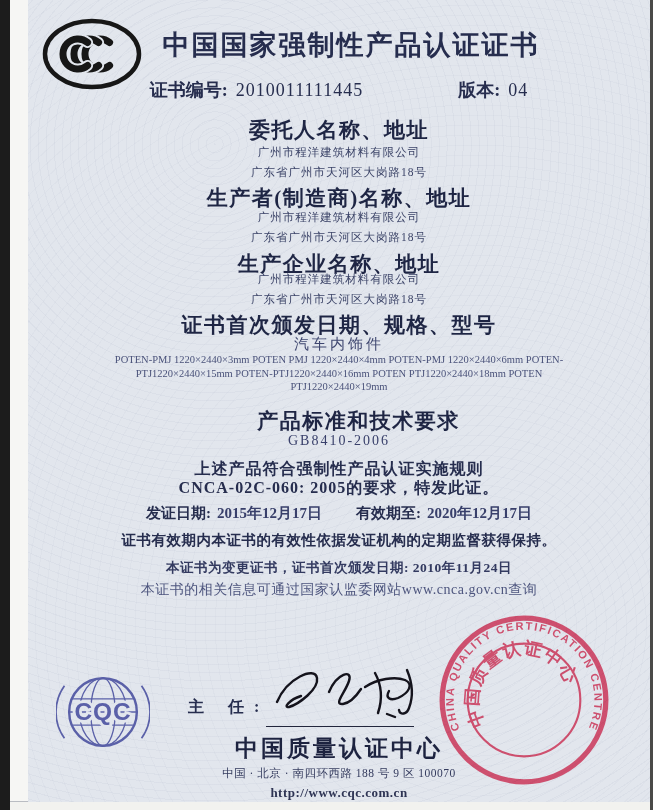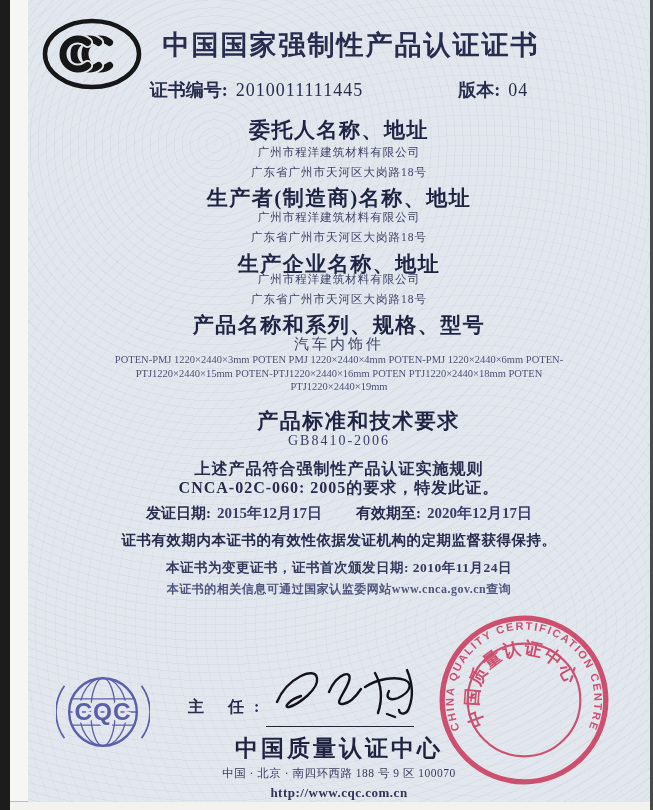--- a/index.html
+++ b/index.html
@@ -27,21 +27,21 @@
   .small { font-size:11.5px; color:#3c4468; letter-spacing:1px; }
   .product-name { font-size:15px; color:#3f4770; letter-spacing:3px; }
   .models { font-size:10.5px; color:#4a527a; line-height:1.3; }
   .models .inner { width:505px; margin:0 auto; }
   .gb { font-size:14px; letter-spacing:2px; color:#39406b; }
   .stmt { font-size:16px; font-weight:bold; letter-spacing:1px; }
   .dates-row { display:flex; justify-content:center; gap:34px; font-size:15px; font-weight:bold; }
   .dates-row .val { margin-left:6px; color:#39406b; }
   .validity { font-size:14.5px; font-weight:bold; letter-spacing:0.5px; }
   .change { font-size:13.5px; font-weight:bold; color:#333a60; letter-spacing:0.5px; }
-  .lookup { font-size:12px; color:#4d557e; letter-spacing:0.5px;font-weight:bold; }
+  .lookup { font-size:14px; color:#4d557e; letter-spacing:0.5px; }
   .director-label { position:absolute; font-size:16px; font-weight:bold; letter-spacing:10px; }
   .sig-line { position:absolute; height:0; border-bottom:1.5px solid #22263c; }
   .org { font-size:23px; font-weight:bold; letter-spacing:3px; color:#1d2340; }
   .addr { font-size:11.5px; color:#343b5e; letter-spacing:0.5px; }
   .url { font-size:13px; font-weight:bold; color:#2e3454; letter-spacing:0.5px; }
   .logo-box { position:absolute; }
   #seal { position:absolute; left:408px; top:612px; width:176px; height:176px; mix-blend-mode:multiply; opacity:0.92; }
 </style>
 </head>
 <body>
@@ -83,21 +83,21 @@
     <div class="line small" style="top:165px;">广东省广州市天河区大岗路18号</div>
 
     <div class="line heading" style="top:184px;">生产者(制造商)名称、地址</div>
     <div class="line small" style="top:210px;">广州市程洋建筑材料有限公司</div>
     <div class="line small" style="top:230px;">广东省广州市天河区大岗路18号</div>
 
     <div class="line heading" style="top:250px;">生产企业名称、地址</div>
     <div class="line small" style="top:272px;">广州市程洋建筑材料有限公司</div>
     <div class="line small" style="top:292px;">广东省广州市天河区大岗路18号</div>
 
-    <div class="line heading" style="top:311px;">产品名称和系列、规格、型号</div>
+    <div class="line heading" style="top:311px;">证书首次颁发日期、规格、型号</div>
     <div class="line product-name" style="top:335px;">汽车内饰件</div>
     <div class="line models" style="top:353px;">
       <div class="inner">POTEN-PMJ 1220×2440×3mm POTEN PMJ 1220×2440×4mm POTEN-PMJ 1220×2440×6mm POTEN-PTJ1220×2440×15mm POTEN-PTJ1220×2440×16mm POTEN PTJ1220×2440×18mm POTEN PTJ1220×2440×19mm</div>
     </div>
 
     <div class="line heading" style="top:407px;padding-left:39px;">产品标准和技术要求</div>
     <div class="line gb" style="top:433px;">GB8410-2006</div>
 
     <div class="line stmt" style="top:459px;">上述产品符合强制性产品认证实施规则</div>
     <div class="line stmt" style="top:478px;">CNCA-02C-060: 2005的要求，特发此证。</div>

